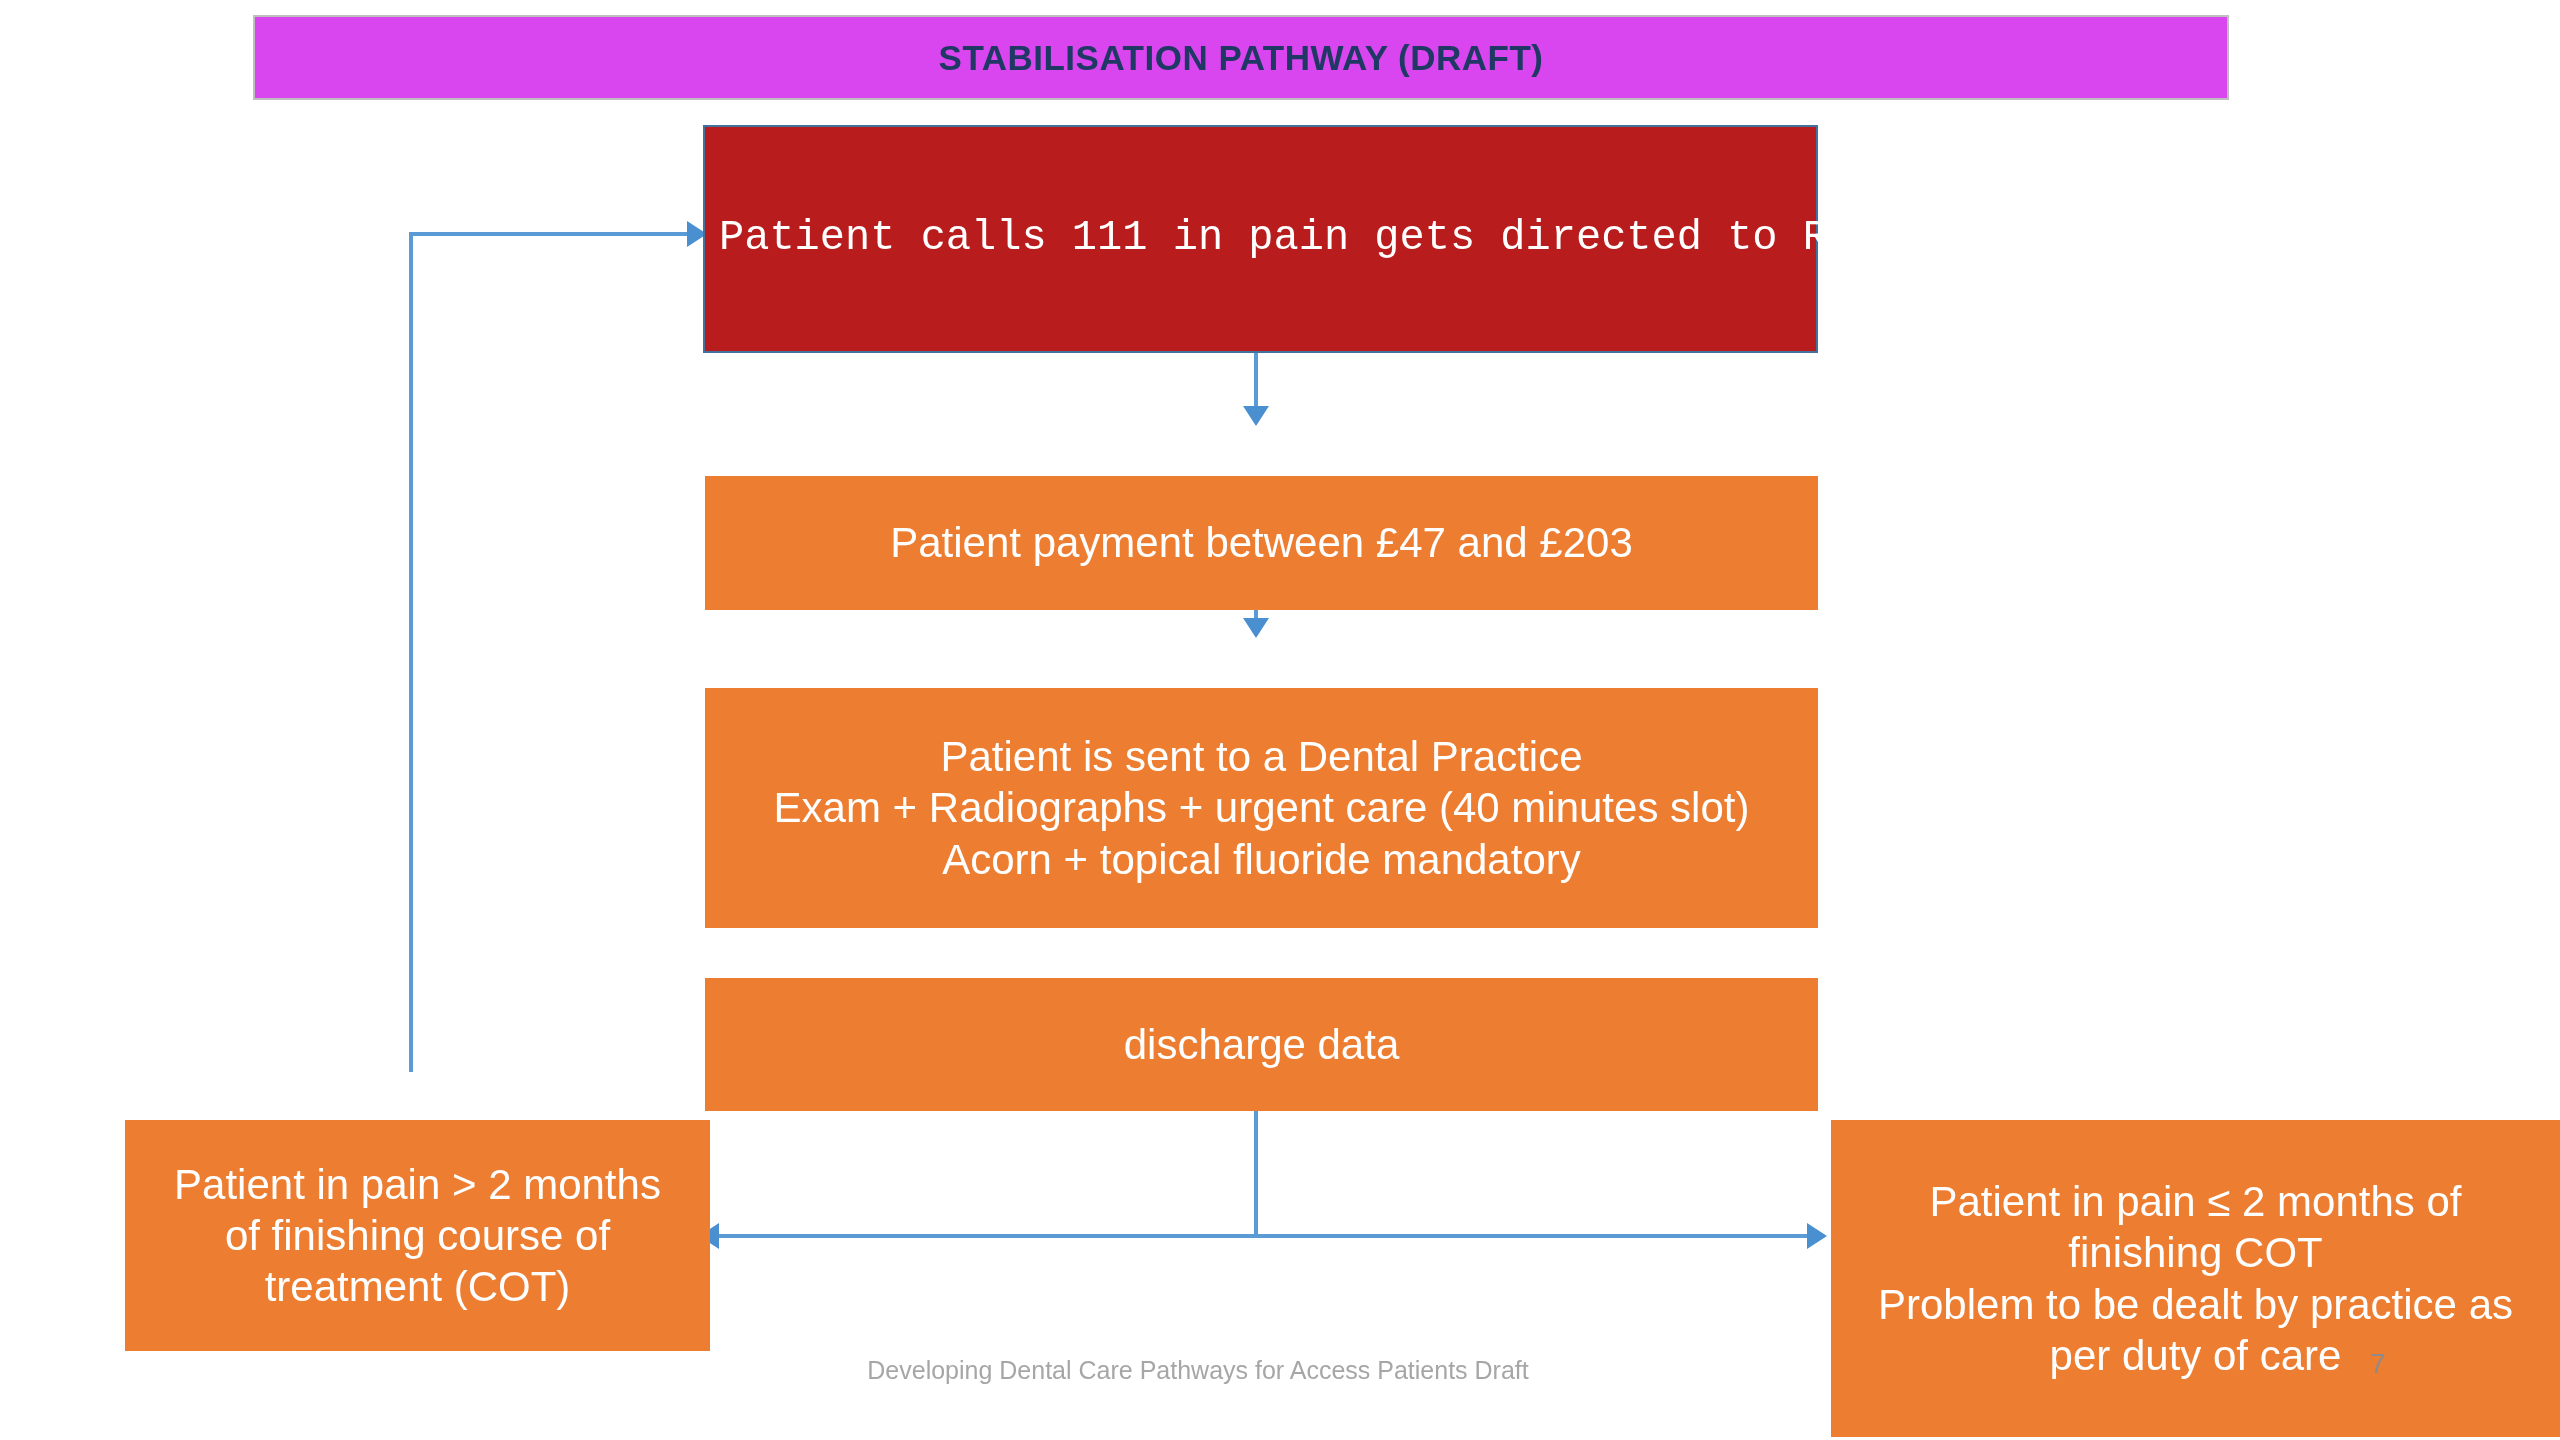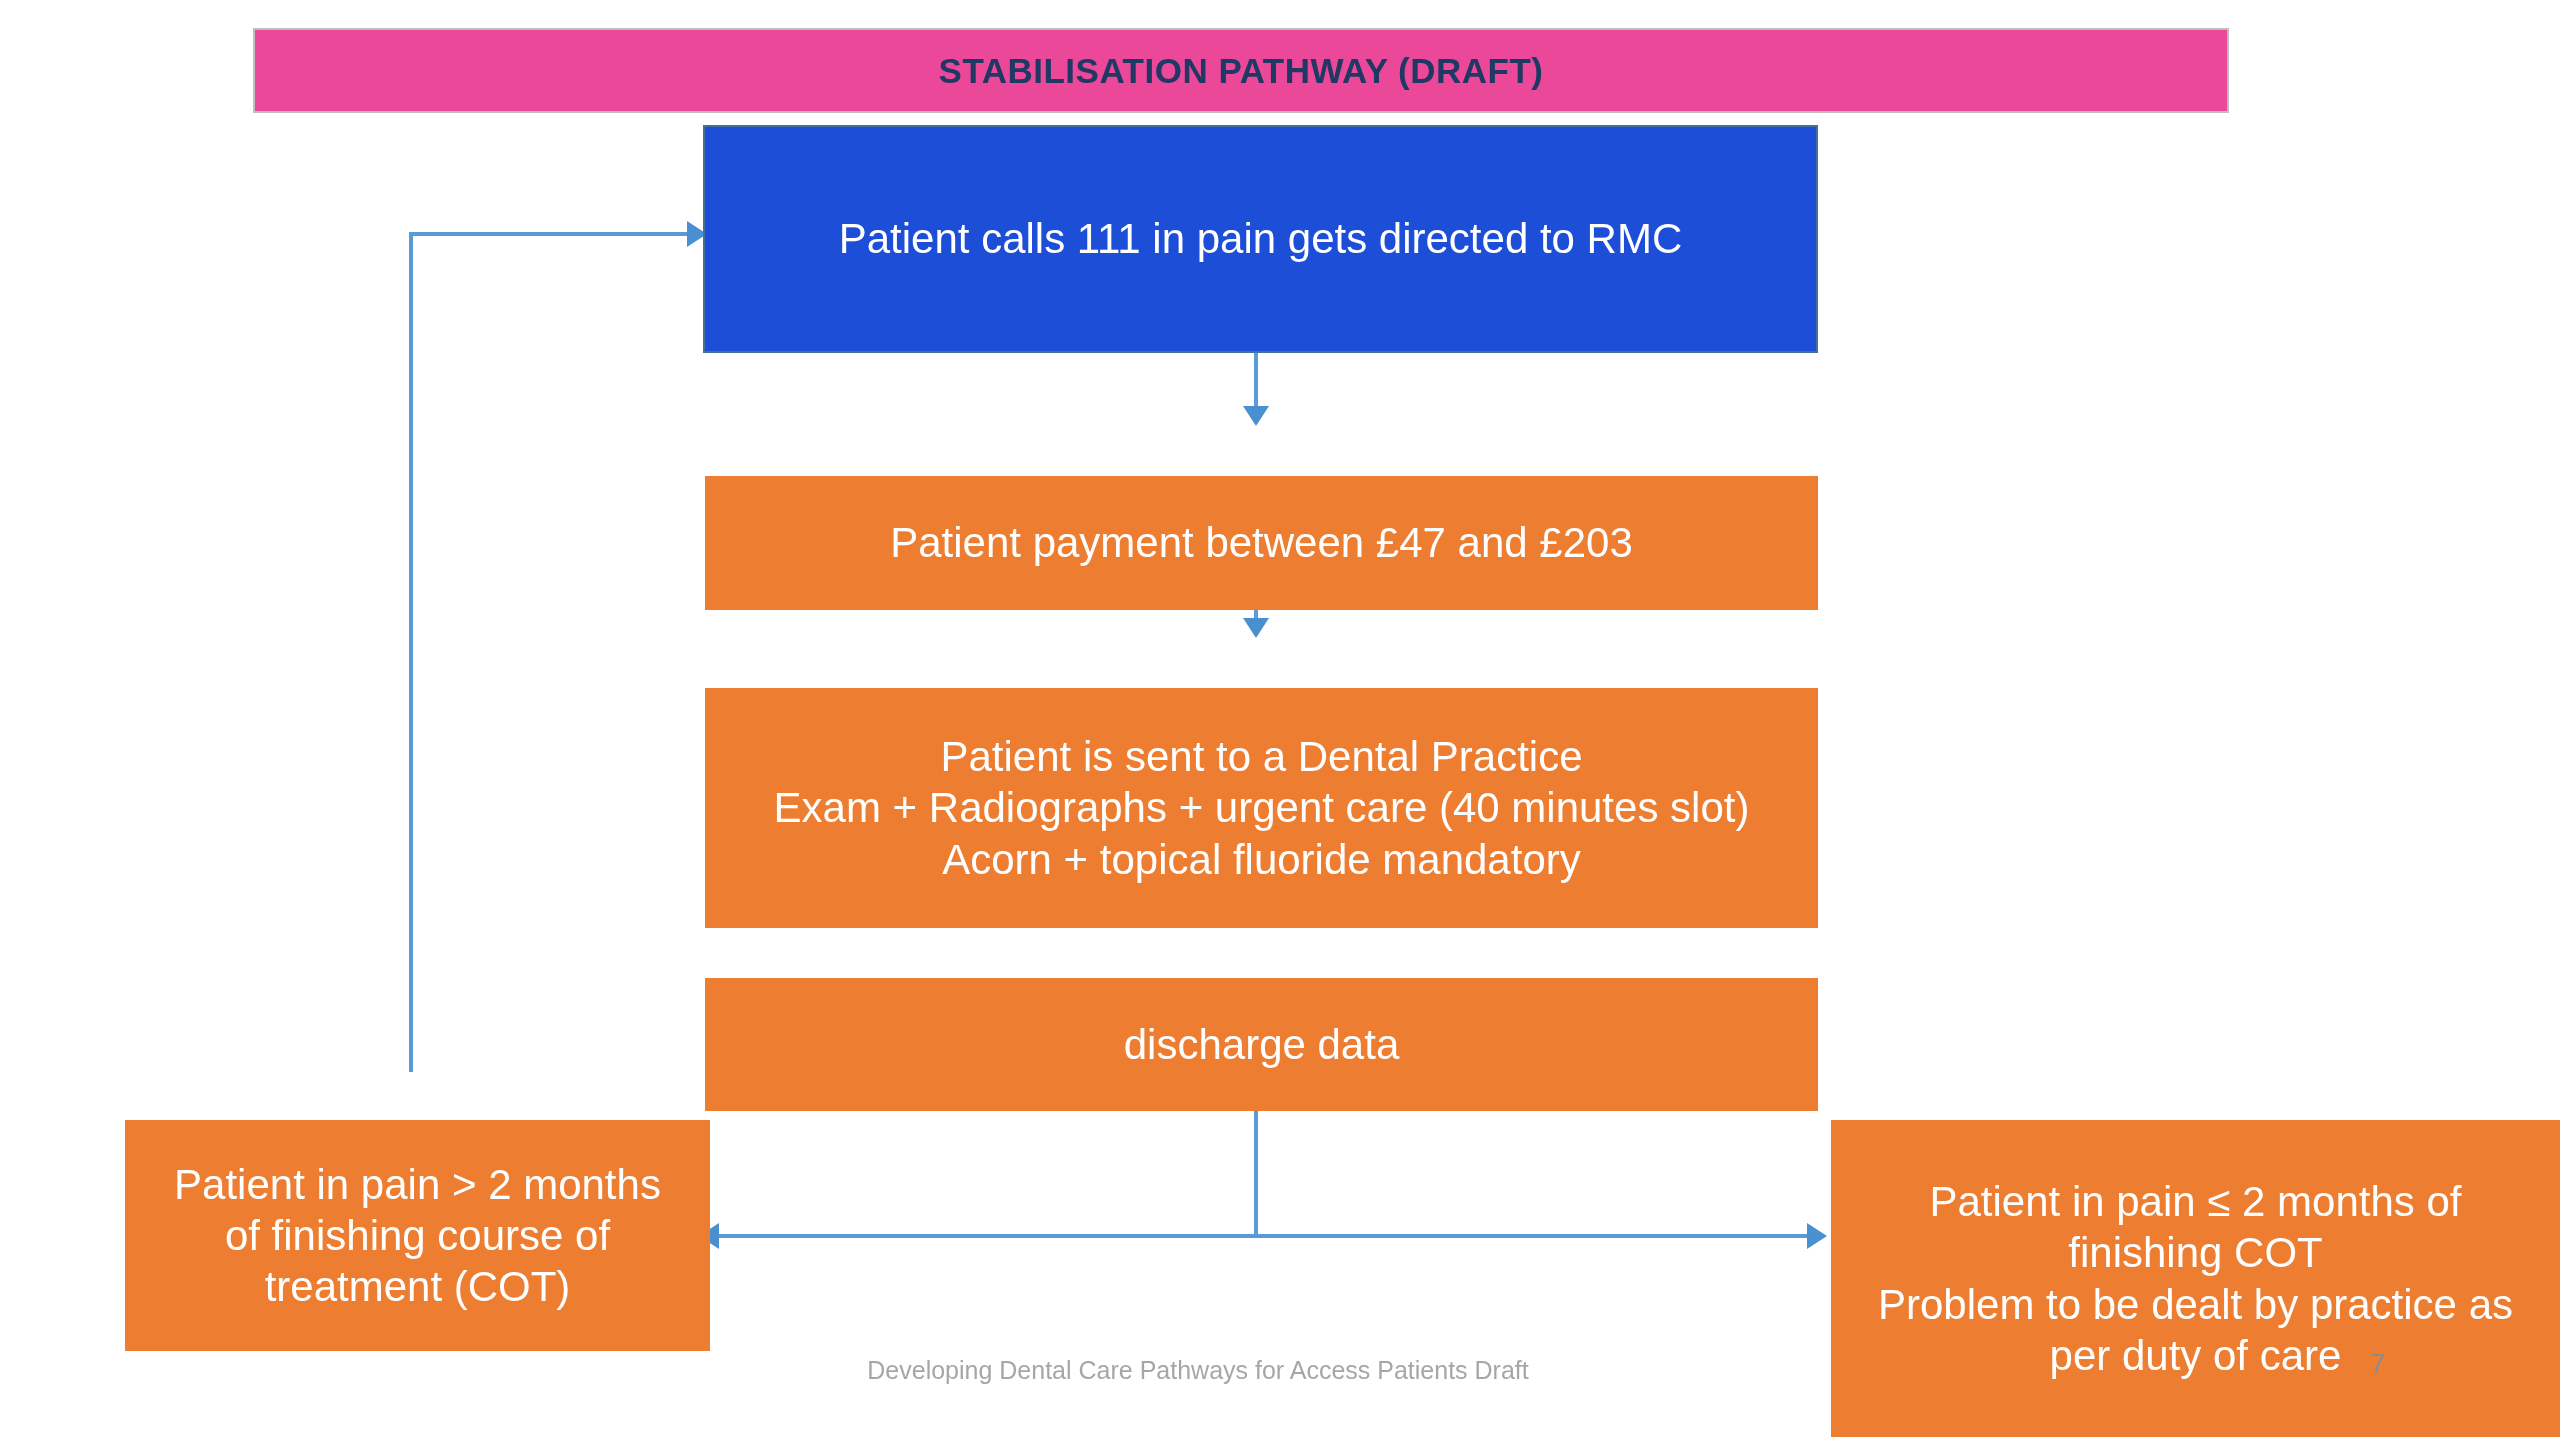--- a/index.html
+++ b/index.html
@@ -16,24 +16,24 @@
     width: 2560px;
     height: 1440px;
     background: #ffffff;
     overflow: hidden;
   }
 
   
   #title-banner {
     position: absolute;
     left: 253px;
-    top: 28px;
+    top: 15px;
     width: 1976px;
     height: 85px;
-    background: #ec4899;
+    background: #d946ef;
     border: 2px solid #bfbfbf;
     box-sizing: border-box;
     display: flex;
     align-items: center;
     justify-content: center;
   }
   #title-text {
     font-size: 35px;
     font-weight: bold;
     color: #1f3864;
@@ -55,22 +55,23 @@
     padding: 4px 14px;
   }
   .node .lines {
     width: 100%;
   }
   .node .line {
     display: block;
     white-space: nowrap;
   }
   .node-blue {
-    background: #1d4ed8;
+    background: #b91c1c;
     border: 2px solid #41719c;
+    font-family: Liberation Mono, monospace;
   }
   .node-orange {
     background: #ed7d31;
     border: none;
     margin-top: 48px;
   }
 
   #node-call    { left: 703px;  top: 125px;  width: 1115px; height: 228px; font-size: 42px; }
   #node-payment { left: 705px;  top: 428px;  width: 1113px; height: 134px; font-size: 42px; }
   #node-practice{ left: 705px;  top: 640px;  width: 1113px; height: 240px; font-size: 42px; }

